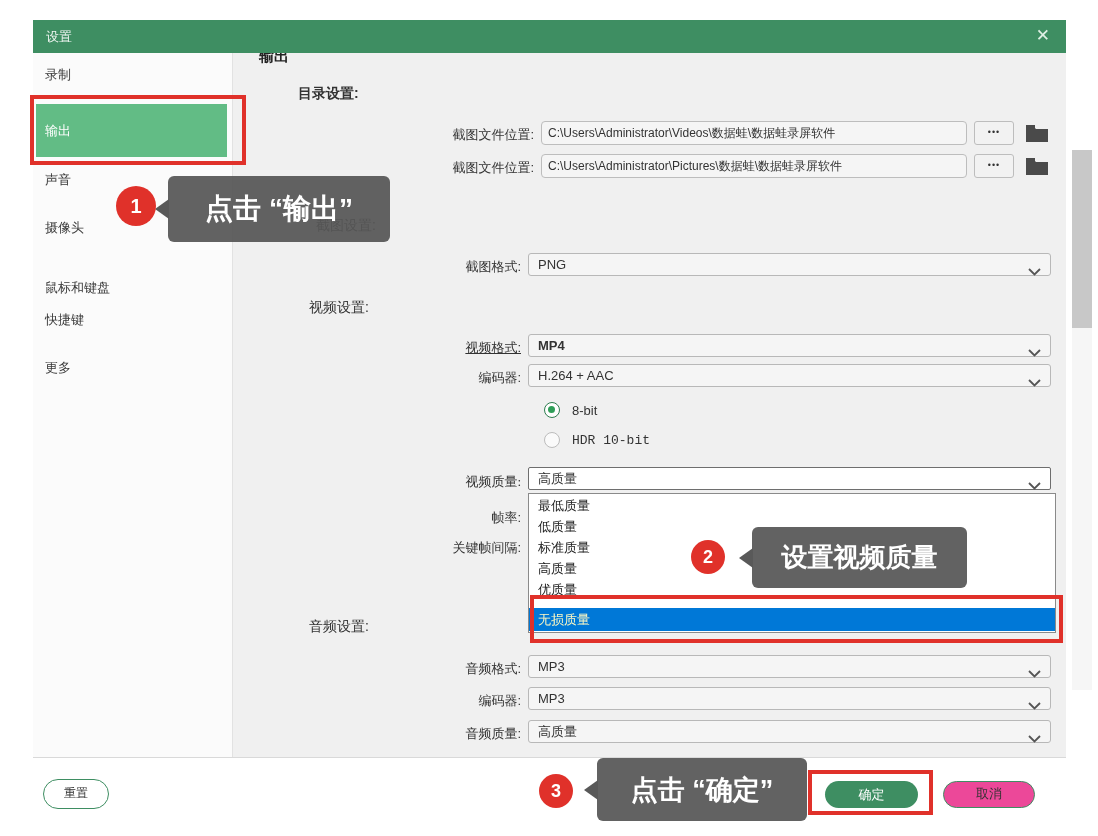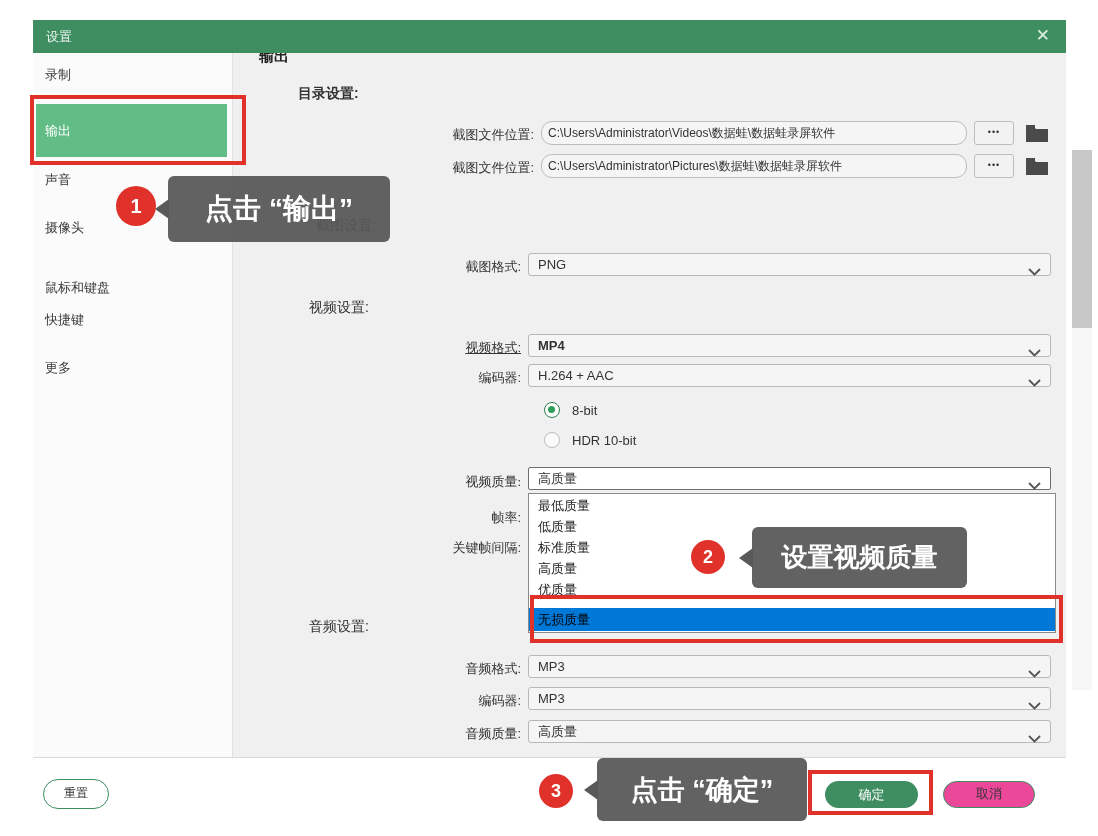--- a/index.html
+++ b/index.html
@@ -14,37 +14,37 @@
   .dlgbody{left:0;top:33px;width:1033px;height:704px;overflow:hidden;}
   .sidebar{left:0;top:0;width:199px;height:704px;background:#fbfbfb;}
   .content{left:199px;top:0;width:834px;height:704px;background:#f0f0f0;border-left:1px solid #e2e2e2;box-sizing:border-box;}
   .footer{left:0;top:737px;width:1033px;height:65px;background:#ffffff;border-top:1px solid #d9d9d9;box-sizing:border-box;}
   
   .nav-item{position:absolute;left:0;width:199px;height:24px;line-height:24px;padding-left:12px;font-size:13px;color:#3a3a3a;box-sizing:border-box;}
   .nav-selected{position:absolute;left:3px;top:51px;width:191px;height:53px;line-height:53px;background:#62bc85;color:#ffffff;padding-left:9px;font-size:13px;box-sizing:border-box;}
   
   .grouplbl{position:absolute;font-size:14px;color:#333;}
   .rowlbl{position:absolute;width:180px;text-align:right;font-size:13px;color:#333;}
-  .pathbox{position:absolute;width:426px;height:24px;background:#f5f5f5;border:1px solid #bdbdbd;border-radius:11px;box-sizing:border-box;
+  .pathbox{position:absolute;width:426px;height:24px;background:#f5f5f5;border:1px solid #bdbdbd;border-radius:4px;box-sizing:border-box;
            font-size:12px;color:#333;line-height:22px;padding:0 6px;white-space:nowrap;overflow:hidden;}
   .morebtn{position:absolute;width:40px;height:24px;background:#f2f2f2;border:1px solid #bdbdbd;border-radius:3px;box-sizing:border-box;
            text-align:center;line-height:20px;font-size:9px;letter-spacing:1px;color:#333;}
   .folderbtn{position:absolute;width:30px;height:24px;}
   .combo{position:absolute;width:523px;height:23px;background:#f5f5f5;border:1px solid #b8b8b8;border-radius:3px;box-sizing:border-box;
          font-size:13px;color:#333;line-height:21px;padding:0 9px;}
   .combo .chev{position:absolute;right:9px;top:7px;}
   .combo.open{border:1px solid #6e6e6e;border-radius:2px;background:#ffffff;}
   .radio{position:absolute;width:16px;height:16px;border-radius:50%;box-sizing:border-box;}
   .radio.on{border:1.5px solid #2e7d4f;background:#fff;}
   .radio.on::after{content:"";position:absolute;left:3px;top:3px;width:7px;height:7px;border-radius:50%;background:#2f9e58;}
   .radio.off{border:1.5px solid #bcbcbc;background:#fafafa;}
   .radiolbl{position:absolute;font-size:13px;color:#333;}
   .droplist{position:absolute;left:295px;top:440px;width:528px;height:140px;background:#ffffff;border:1px solid #8a8a8a;box-sizing:border-box;z-index:5;}
   .dropitem{position:absolute;left:0;width:526px;height:21px;line-height:21px;padding-left:9px;font-size:13px;color:#222;box-sizing:border-box;}
-  .dropitem.sel{background:#0078d7;color:#000000;height:23px;line-height:23px;}
+  .dropitem.sel{background:#0078d7;color:#fef9c3;height:23px;line-height:23px;}
   
   .pillbtn{position:absolute;border-radius:15px;box-sizing:border-box;text-align:center;font-size:13px;}
   .btn-reset{left:10px;top:21px;width:66px;height:30px;line-height:27px;background:#fff;border:1.5px solid #3e8e62;color:#333;font-size:12px;}
   .btn-ok{left:792px;top:23px;width:93px;height:27px;line-height:27px;background:#3e8e62;color:#ffffff;border:none;}
   .btn-cancel{left:910px;top:23px;width:92px;height:27px;line-height:24px;background:#ec4899;border:1.5px solid #3e8e62;color:#333;}
   
   .redrect{position:absolute;border:4px solid #e0312a;box-sizing:border-box;z-index:10;}
   .stepcircle{position:absolute;border-radius:50%;background:#e0312a;color:#fff;font-weight:bold;text-align:center;z-index:13;}
   .tooltip{position:absolute;background:rgba(86,86,86,0.93);border-radius:6px;color:#ffffff;font-weight:bold;
            display:flex;align-items:center;justify-content:center;z-index:12;white-space:nowrap;}
@@ -131,21 +131,21 @@
       <div class="combo" style="left:295px;top:311px;">
         <span>H.264 + AAC</span>
         <span class="chev"><svg width="13" height="8">
               <polyline points="1,1 6.5,6.5 12,1" stroke="#555" stroke-width="1.8" fill="none"></polyline>
             </svg></span>
       </div>
 
       <div class="radio on" style="left:311px;top:349px;"></div>
       <div class="radiolbl" style="left:339px;top:350px;">8-bit</div>
       <div class="radio off" style="left:311px;top:379px;"></div>
-      <div class="radiolbl" style="left:339px;top:380px;">HDR 10-bit</div>
+      <div class="radiolbl" style="left:339px;top:380px;font-family:Liberation Mono, monospace;">HDR 10-bit</div>
 
       <div class="rowlbl" style="left:108px;top:420px;font-family:Liberation Serif, serif;">视频质量:</div>
       <div class="combo open" style="left:295px;top:414px;">
         <span>高质量</span>
         <span class="chev"><svg width="13" height="8">
               <polyline points="1,1 6.5,6.5 12,1" stroke="#555" stroke-width="1.8" fill="none"></polyline>
             </svg></span>
       </div>
 
       <div class="rowlbl" style="left:108px;top:456px;">帧率:</div>

